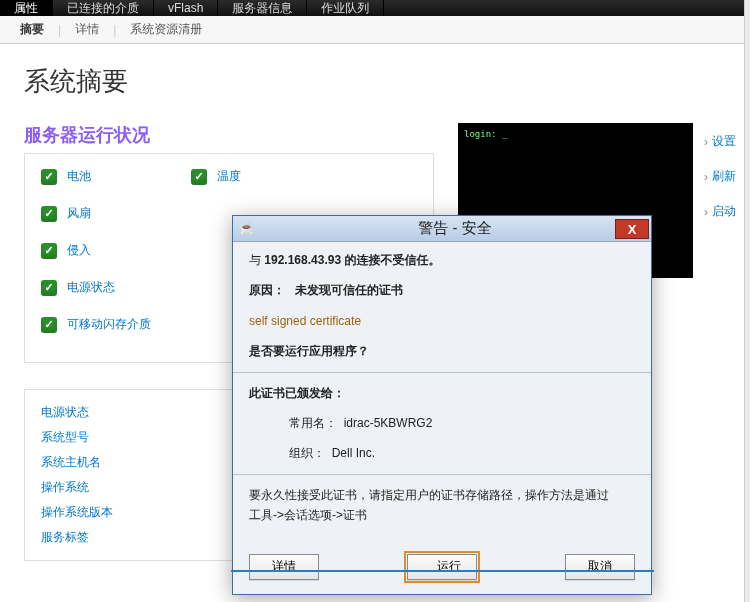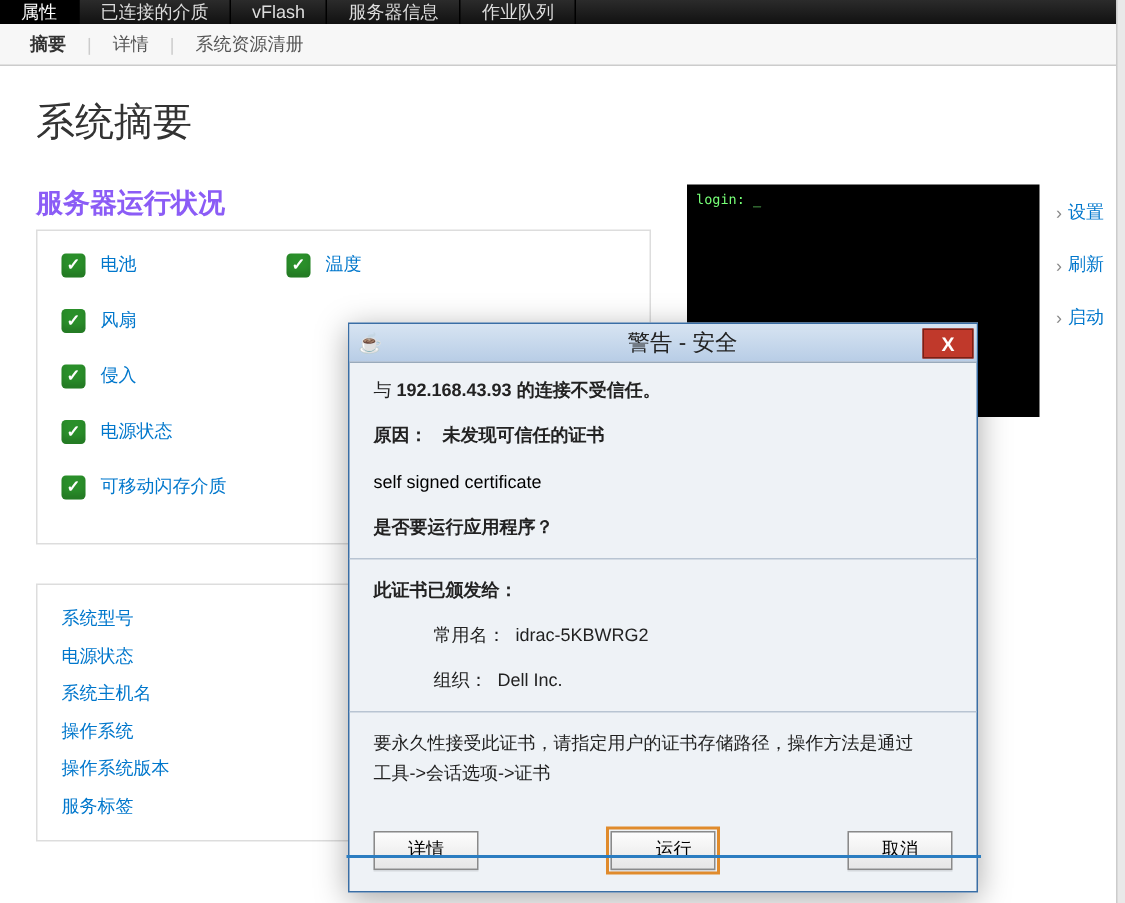--- a/index.html
+++ b/index.html
@@ -246,22 +246,22 @@
             <div class="health-item">
                 <span class="check">✓</span>
                 <span>温度</span>
               </div>
           </div>
         </div>
       </div>
 
       <div style="height:26px;"></div>
       <div class="info-list">
+        <span class="info-link">电源状态</span>
         <span class="info-link">系统型号</span>
-        <span class="info-link">电源状态</span>
         <span class="info-link">系统主机名</span>
         <span class="info-link">操作系统</span>
         <span class="info-link">操作系统版本</span>
         <span class="info-link">服务标签</span>
       </div>
     </div>
 
     <div class="rightcol">
       <div class="right-panel-row">
         <div class="console-preview">
@@ -296,21 +296,21 @@
     <span class="titletext">警告 - 安全</span>
     <span class="close">X</span>
   </div>
   <div class="body">
     <div class="row">
       <span>与 </span><b>192.168.43.93</b><span style="font-weight:bold;"> 的连接不受信任。</span>
     </div>
     <div class="row">
       <b>原因：</b>&nbsp;&nbsp;&nbsp;<b>未发现可信任的证书</b>
     </div>
-    <div class="row" style="color:#000000;">self signed certificate</div>
+    <div class="row" style="color:#a16207;">self signed certificate</div>
     <div class="row"><b>是否要运行应用程序？</b></div>
     <hr>
     <div class="row"><b>此证书已颁发给：</b></div>
     <div class="row indent">
       <span>常用名：</span>&nbsp;&nbsp;<span>idrac-5KBWRG2</span>
     </div>
     <div class="row indent">
       <span>组织：</span>&nbsp;&nbsp;<span>Dell Inc.</span>
     </div>
     <hr>

